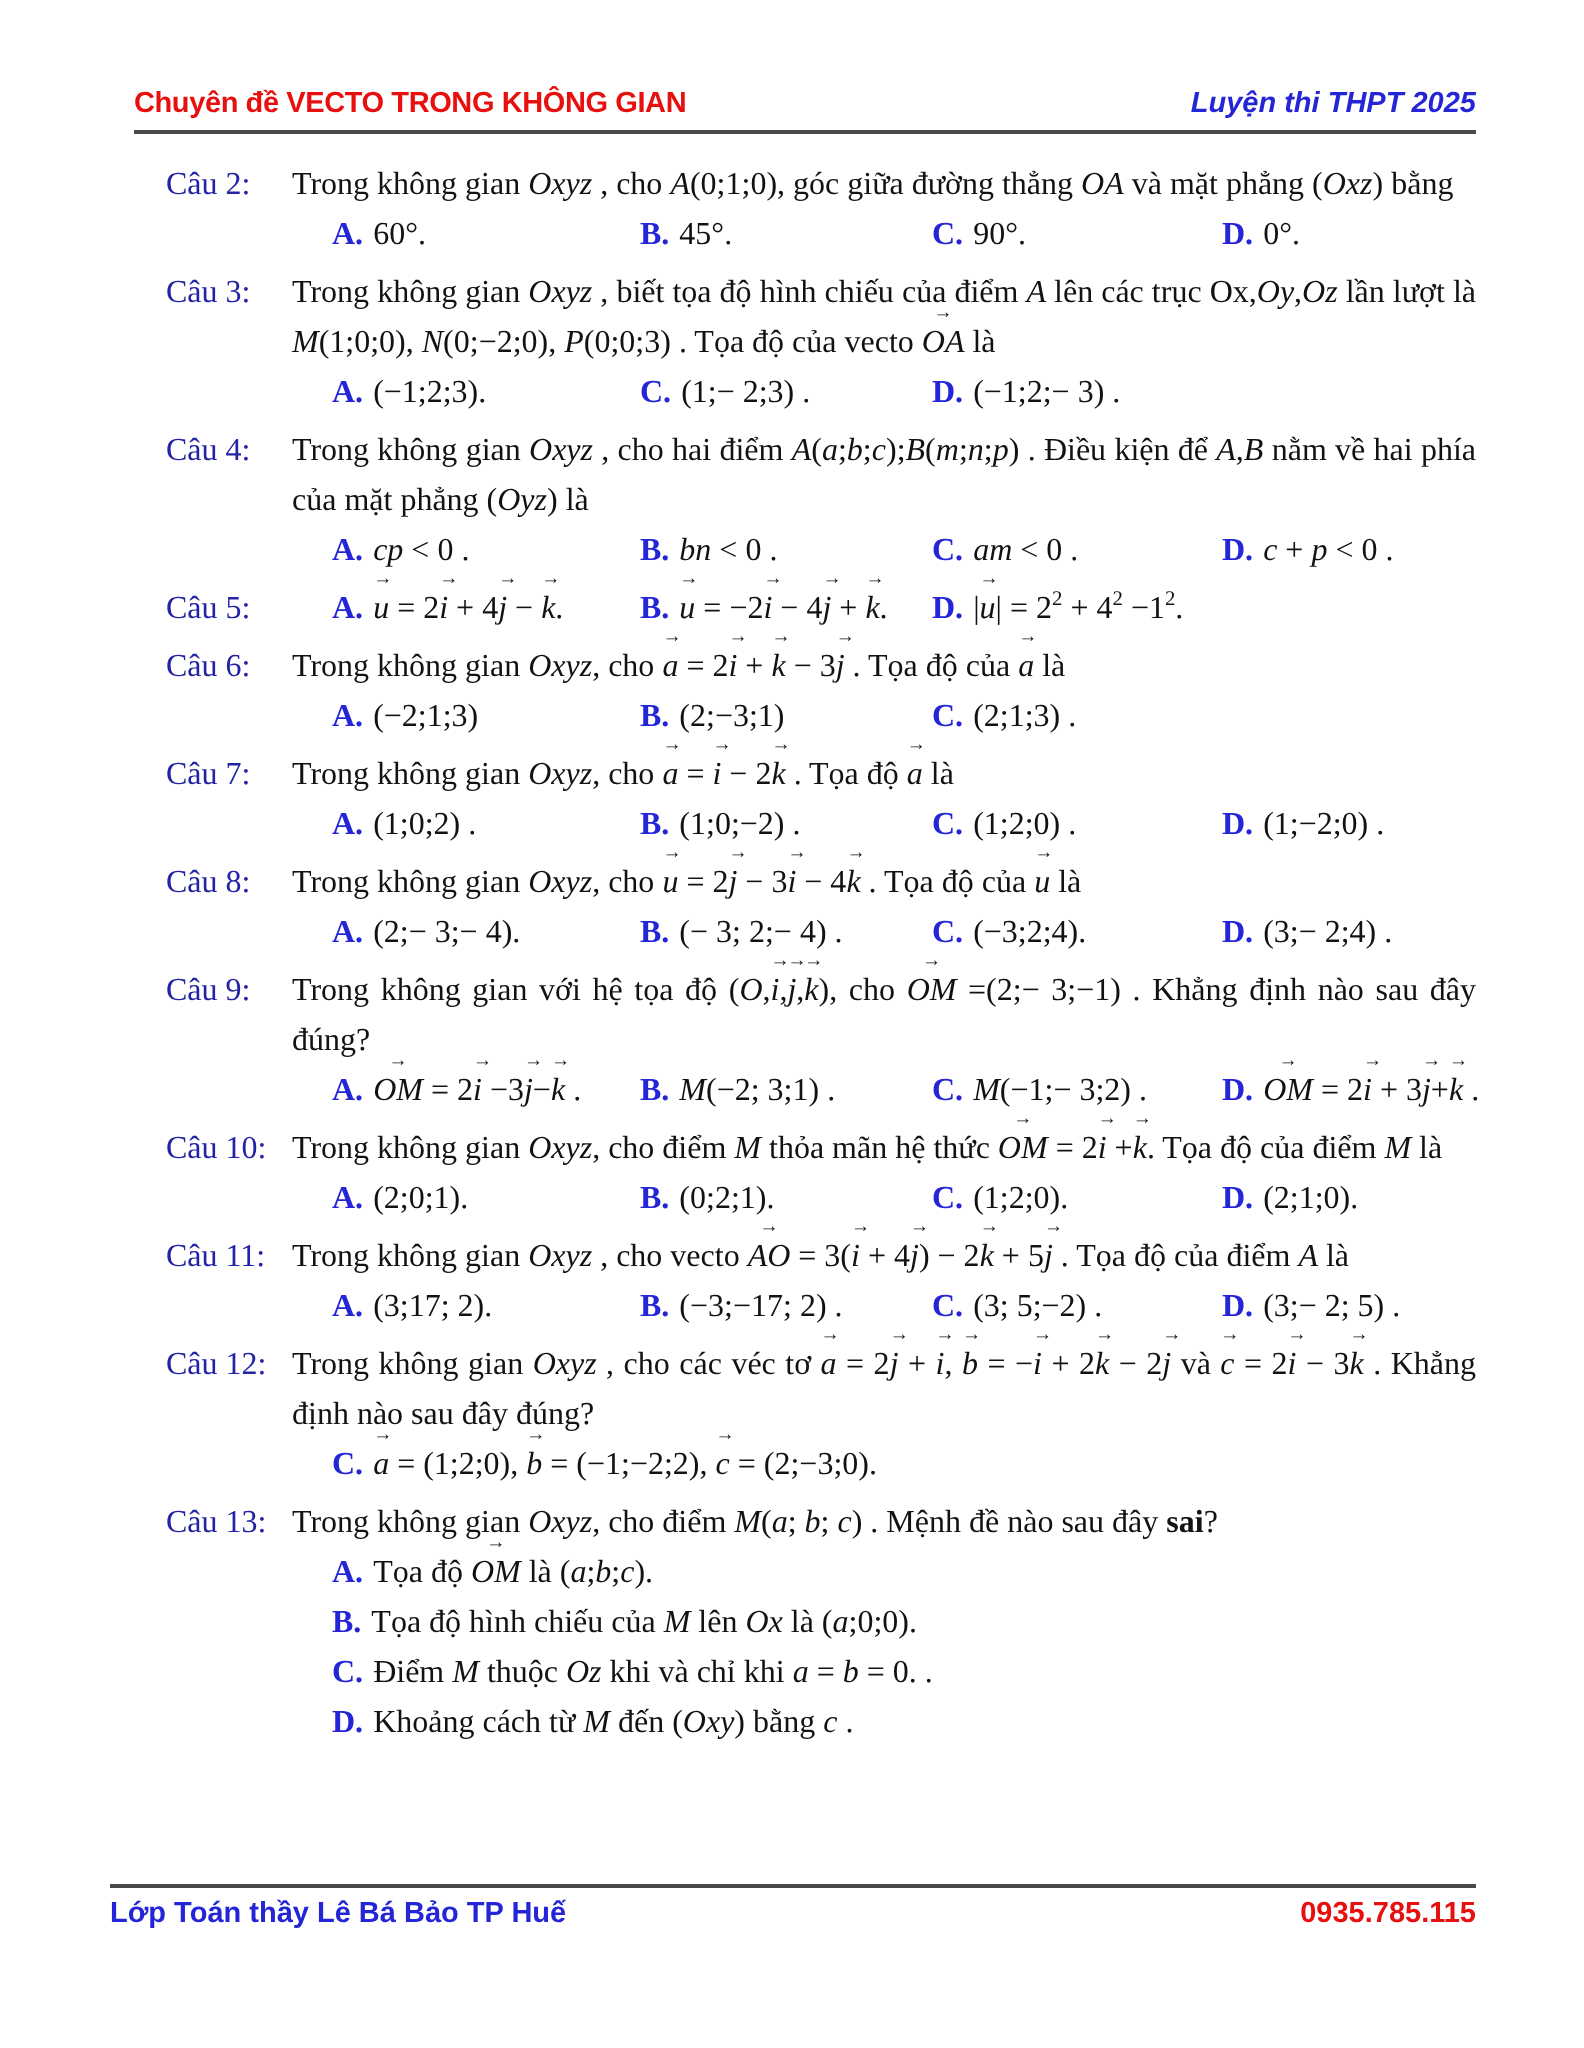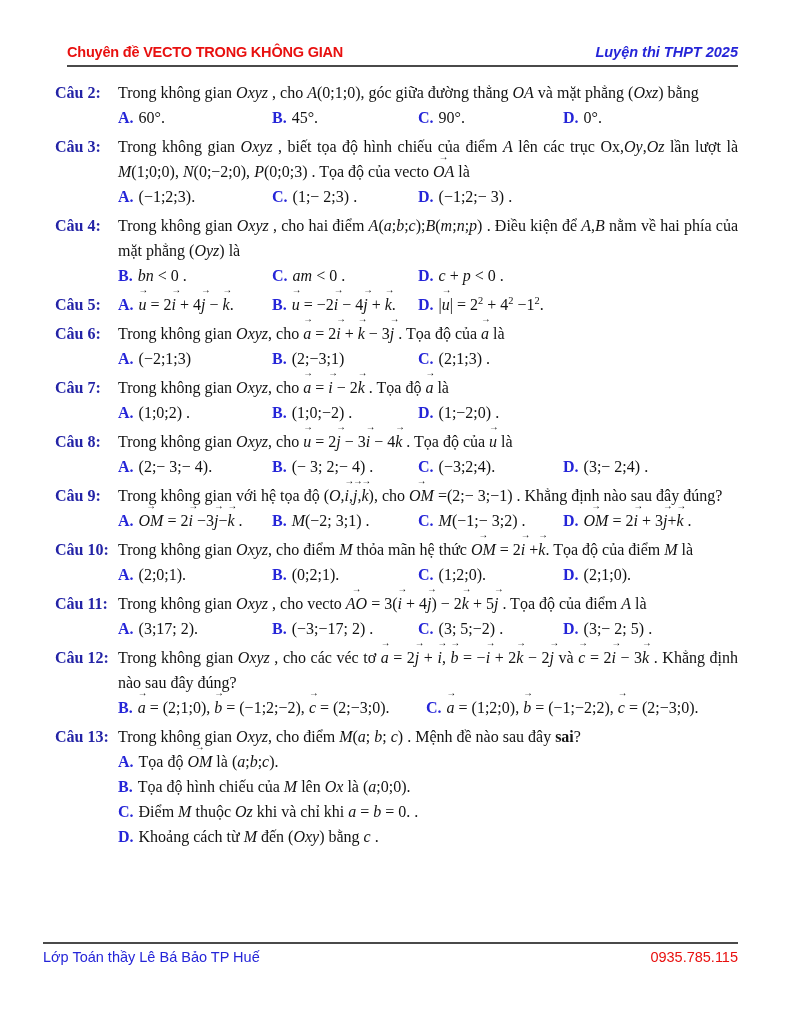--- a/index.html
+++ b/index.html
@@ -27,46 +27,47 @@
     font-family:"Liberation Sans", sans-serif;
     font-weight:bold;font-size:14.5px;
     border-bottom:2px solid var(--rule);
     padding-bottom:5px;
     margin-left:12px;
   }
   .header .h-left{color:var(--red);letter-spacing:-0.2px;}
   .header .h-right{color:var(--blue);font-style:italic;}
   
   .footer{
-    position:absolute;top:942px;left:43px;right:54px;
+    position:absolute;top:942px;left:55px;right:54px;
     display:flex;justify-content:space-between;align-items:flex-start;
     font-family:"Liberation Sans", sans-serif;
-    font-weight:normal;font-size:14.5px;
+    font-weight:bold;font-size:14.5px;
     border-top:2px solid var(--rule);
     padding-top:5px;
   }
   .footer .f-left{color:var(--blue);}
   .footer .f-right{color:var(--red);}
   
   .main{
     position:absolute;top:80px;left:55px;right:54px;
   }
   .q{display:flex;margin-bottom:4px;line-height:25px;}
   .q-label{
     flex:0 0 63px;width:63px;
-    font-weight:bold;color:var(--navy);
+    font-weight:normal;color:var(--navy);
     white-space:nowrap;
+    margin-left:28px;
   }
   .q-body{flex:1;min-width:0;}
   .stem{text-align:justify;}
   .opts{margin-top:0;}
   .opts-row4{display:grid;grid-template-columns:154px 146px 145px 1fr;}
   .opts-grid2{display:grid;grid-template-columns:308px 1fr;}
   .opts-stack .opt{display:block;}
-  .opt{white-space:nowrap;}
+  .opt{white-space:nowrap;margin-left:20px;}
   .opts-grid2 .opt,.opts-stack .opt{white-space:normal;}
   .letter{color:var(--blue);font-weight:bold;margin-right:5px;}
   i{}
   sup{font-size:0.65em;line-height:0;}
   
   .vec{
     position:relative;display:inline-block;
     font-style:italic;
   }
   .vec::after{
@@ -108,20 +109,21 @@
             <span class="opt"><b class="letter">C.</b><span class="otext">(1;− 2;3) .</span></span>
             <span class="opt"><b class="letter">D.</b><span class="otext">(−1;2;− 3) .</span></span>
           </div>
         </div>
       </div>
       <div class="q">
         <div class="q-label">Câu 4:</div>
         <div class="q-body">
           <div class="stem">Trong không gian <i>Oxyz</i> , cho hai điểm <i>A</i>(<i>a</i>;<i>b</i>;<i>c</i>);<i>B</i>(<i>m</i>;<i>n</i>;<i>p</i>) . Điều kiện để <i>A</i>,<i>B</i> nằm về hai phía của mặt phẳng (<i>Oyz</i>) là</div>
           <div class="opts opts-row4">
+            <span class="opt"><b class="letter">A.</b><span class="otext"><i>cp</i> &lt; 0 .</span></span>
             <span class="opt"><b class="letter">B.</b><span class="otext"><i>bn</i> &lt; 0 .</span></span>
             <span class="opt"><b class="letter">C.</b><span class="otext"><i>am</i> &lt; 0 .</span></span>
             <span class="opt"><b class="letter">D.</b><span class="otext"><i>c</i> + <i>p</i> &lt; 0 .</span></span>
           </div>
         </div>
       </div>
       <div class="q">
         <div class="q-label">Câu 5:</div>
         <div class="q-body">
           <div class="opts opts-row4">
@@ -142,20 +144,21 @@
           </div>
         </div>
       </div>
       <div class="q">
         <div class="q-label">Câu 7:</div>
         <div class="q-body">
           <div class="stem">Trong không gian <i>Oxyz</i>, cho <span class="vec">a</span> = <span class="vec">i</span> − 2<span class="vec">k</span> . Tọa độ <span class="vec">a</span> là</div>
           <div class="opts opts-row4">
             <span class="opt"><b class="letter">A.</b><span class="otext">(1;0;2) .</span></span>
             <span class="opt"><b class="letter">B.</b><span class="otext">(1;0;−2) .</span></span>
+            <span class="opt"><b class="letter">C.</b><span class="otext">(1;2;0) .</span></span>
             <span class="opt"><b class="letter">D.</b><span class="otext">(1;−2;0) .</span></span>
           </div>
         </div>
       </div>
       <div class="q">
         <div class="q-label">Câu 8:</div>
         <div class="q-body">
           <div class="stem">Trong không gian <i>Oxyz</i>, cho <span class="vec">u</span> = 2<span class="vec">j</span> − 3<span class="vec">i</span> − 4<span class="vec">k</span> . Tọa độ của <span class="vec">u</span> là</div>
           <div class="opts opts-row4">
             <span class="opt"><b class="letter">A.</b><span class="otext">(2;− 3;− 4).</span></span>
@@ -199,21 +202,20 @@
             <span class="opt"><b class="letter">C.</b><span class="otext">(3; 5;−2) .</span></span>
             <span class="opt"><b class="letter">D.</b><span class="otext">(3;− 2; 5) .</span></span>
           </div>
         </div>
       </div>
       <div class="q">
         <div class="q-label">Câu 12:</div>
         <div class="q-body">
           <div class="stem">Trong không gian <i>Oxyz</i> , cho các véc tơ <span class="vec">a</span> = 2<span class="vec">j</span> + <span class="vec">i</span>, <span class="vec">b</span> = −<span class="vec">i</span> + 2<span class="vec">k</span> − 2<span class="vec">j</span> và <span class="vec">c</span> = 2<span class="vec">i</span> − 3<span class="vec">k</span> . Khẳng định nào sau đây đúng?</div>
           <div class="opts opts-grid2">
-            <span class="opt"><b class="letter">B.</b><span class="otext"><span class="vec">a</span> = (2;1;0), <span class="vec">b</span> = (−1;2;−2), <span class="vec">c</span> = (2;−3;0).</span></span>
             <span class="opt"><b class="letter">C.</b><span class="otext"><span class="vec">a</span> = (1;2;0), <span class="vec">b</span> = (−1;−2;2), <span class="vec">c</span> = (2;−3;0).</span></span>
           </div>
         </div>
       </div>
       <div class="q">
         <div class="q-label">Câu 13:</div>
         <div class="q-body">
           <div class="stem">Trong không gian <i>Oxyz</i>, cho điểm <i>M</i>(<i>a</i>; <i>b</i>; <i>c</i>) . Mệnh đề nào sau đây <b>sai</b>?</div>
           <div class="opts opts-stack">
             <span class="opt"><b class="letter">A.</b><span class="otext">Tọa độ <span class="vec">OM</span> là (<i>a</i>;<i>b</i>;<i>c</i>).</span></span>

